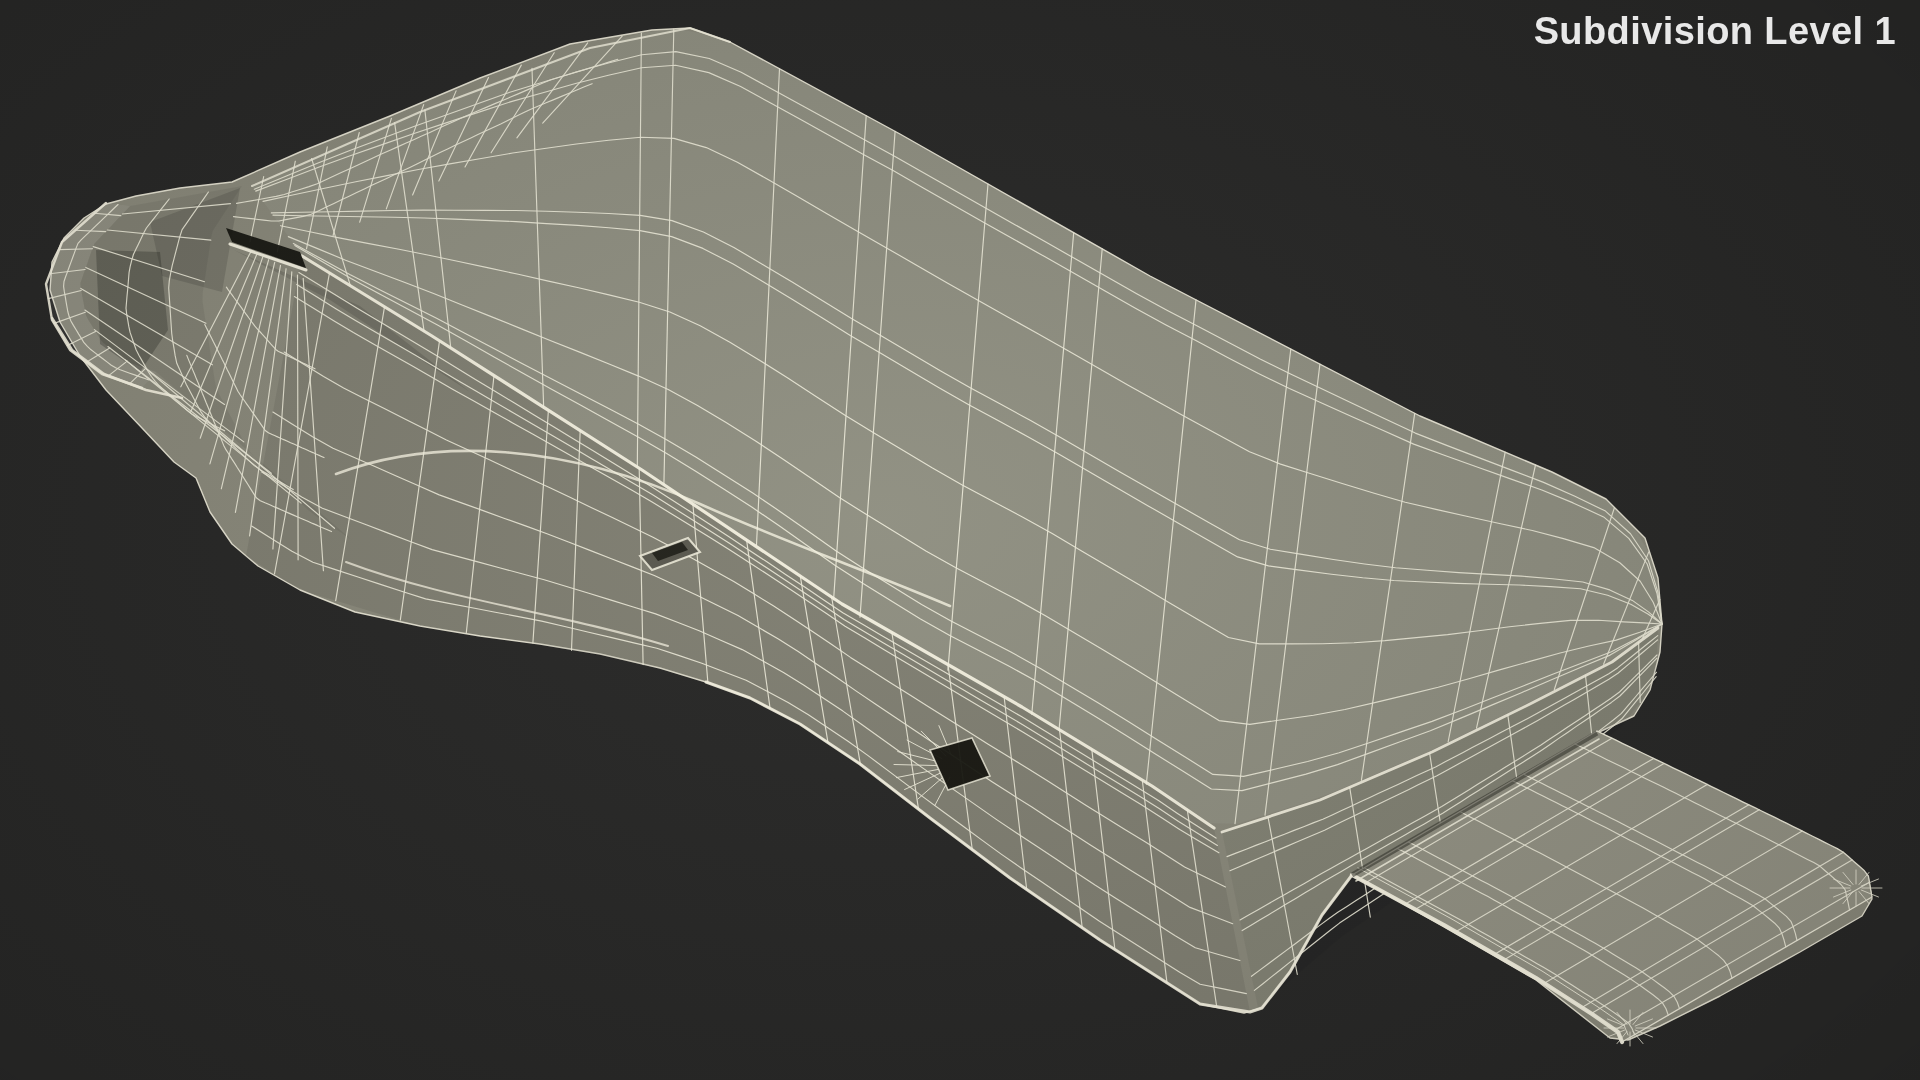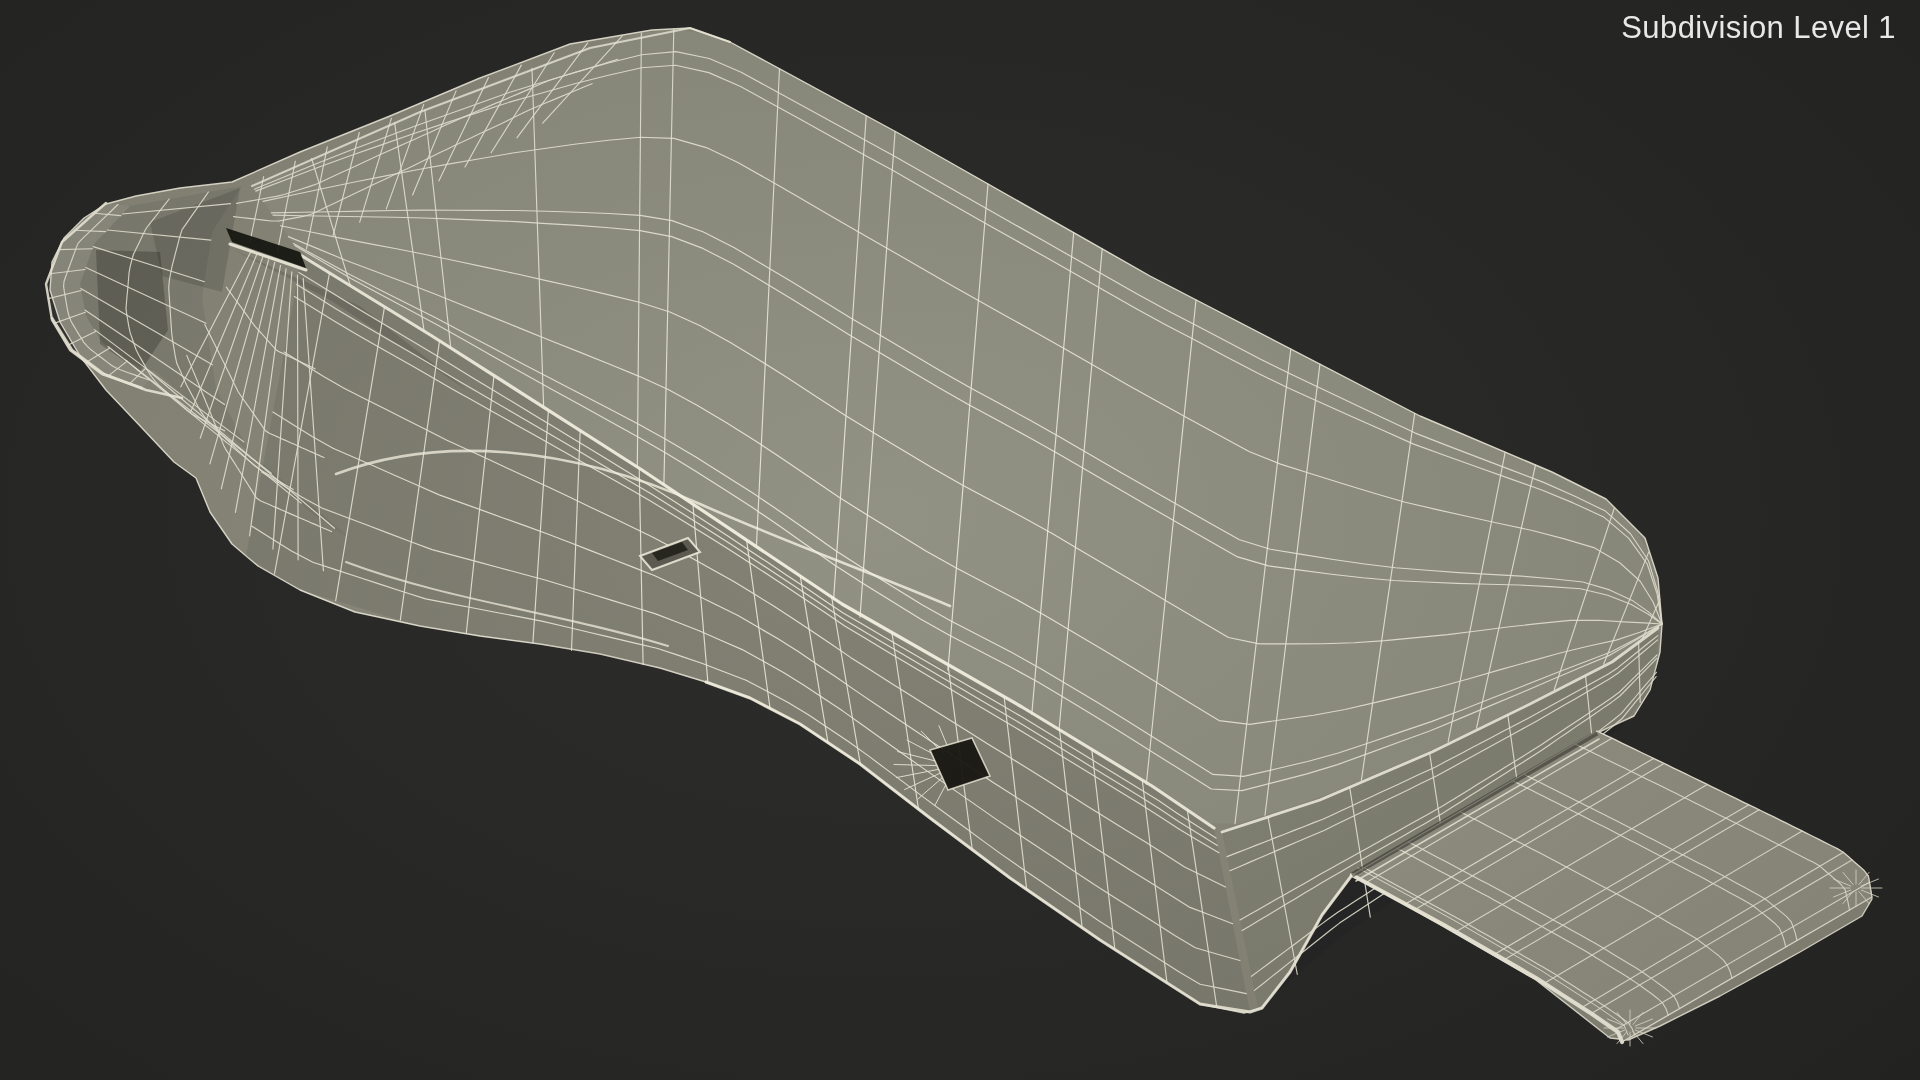--- a/index.html
+++ b/index.html
@@ -5,22 +5,22 @@
   :root{
     --bg:#282827; --body:#8a897b; --body-light:#908f81; --body-dark:#7a796b;
     --wire:#ebe8d7; --hl:#f5f2e1; --slot:#14140e; --caption:#e8e8e8;
   }
   html,body{margin:0;padding:0;background:var(--bg);}
   body{width:1920px;height:1080px;overflow:hidden;font-family:"Liberation Sans",sans-serif;}
   .stage{position:relative;width:1920px;height:1080px;background:var(--bg);}
   .stage::after{content:"";position:absolute;inset:0;pointer-events:none;
     background:radial-gradient(ellipse 1400px 900px at 46% 48%, rgba(255,255,255,0.025), rgba(0,0,0,0.10) 85%, rgba(0,0,0,0.16));}
   svg{position:absolute;inset:0;display:block;}
-  .caption{position:absolute;top:9px;right:24px;font-size:31px;line-height:1.2;
-    color:var(--caption);letter-spacing:.4px;font-weight:400;z-index:5;user-select:none;margin-left:16px;}
+  .caption{position:absolute;top:9px;right:24px;font-size:38px;line-height:1.2;
+    color:var(--caption);letter-spacing:.4px;font-weight:700;z-index:5;user-select:none;margin-left:16px;}
 </style>
 </head>
 <body>
 
 <div class="stage">
   <svg id="render" viewBox="0 0 1920 1080" width="1920" height="1080">
       <style>.wire{fill:none;stroke:#ebe8d7;stroke-opacity:.93;stroke-linecap:round;stroke-linejoin:round}.hl{fill:none;stroke:#f5f2e1;stroke-linecap:round;stroke-linejoin:round}</style>
       <g>
         <path d="M232.0,182.0L300.0,152.0L390.0,116.0L480.0,78.0L570.0,44.0L652.0,30.0L690.0,28.0L730.0,42.0L900.0,134.0L1150.0,276.0L1420.0,416.0L1552.0,472.0L1606.0,499.0L1645.0,538.0L1658.0,578.0L1662.0,624.0L1660.0,652.0L1650.0,690.0L1634.0,716.0L1597.0,733.0L1690.0,778.0L1784.0,824.0L1842.0,853.0L1868.0,876.0L1872.0,899.0L1862.0,916.0L1800.0,952.0L1720.0,996.0L1660.0,1026.0L1628.0,1040.0L1610.0,1038.0L1536.0,980.0L1444.0,927.0L1352.0,875.0L1322.0,915.0L1290.0,972.0L1262.0,1008.0L1244.0,1013.0L1200.0,1004.0L1100.0,940.0L1010.0,878.0L930.0,818.0L860.0,764.0L800.0,724.0L750.0,698.0L706.0,682.0L660.0,668.0L600.0,654.0L540.0,644.0L480.0,636.0L420.0,626.0L355.0,612.0L300.0,590.0L258.0,566.0L232.0,544.0L210.0,512.0L196.0,478.0L174.0,462.0L142.0,428.0L106.0,390.0L80.0,356.0L60.0,322.0L50.0,290.0L52.0,262.0L64.0,238.0L84.0,218.0L106.0,204.0L136.0,196.0L180.0,188.0Z" fill="#8a897b" stroke="#ebe8d7" stroke-width="1.4" stroke-opacity="0.95" stroke-linejoin="round"></path>
       </g>

